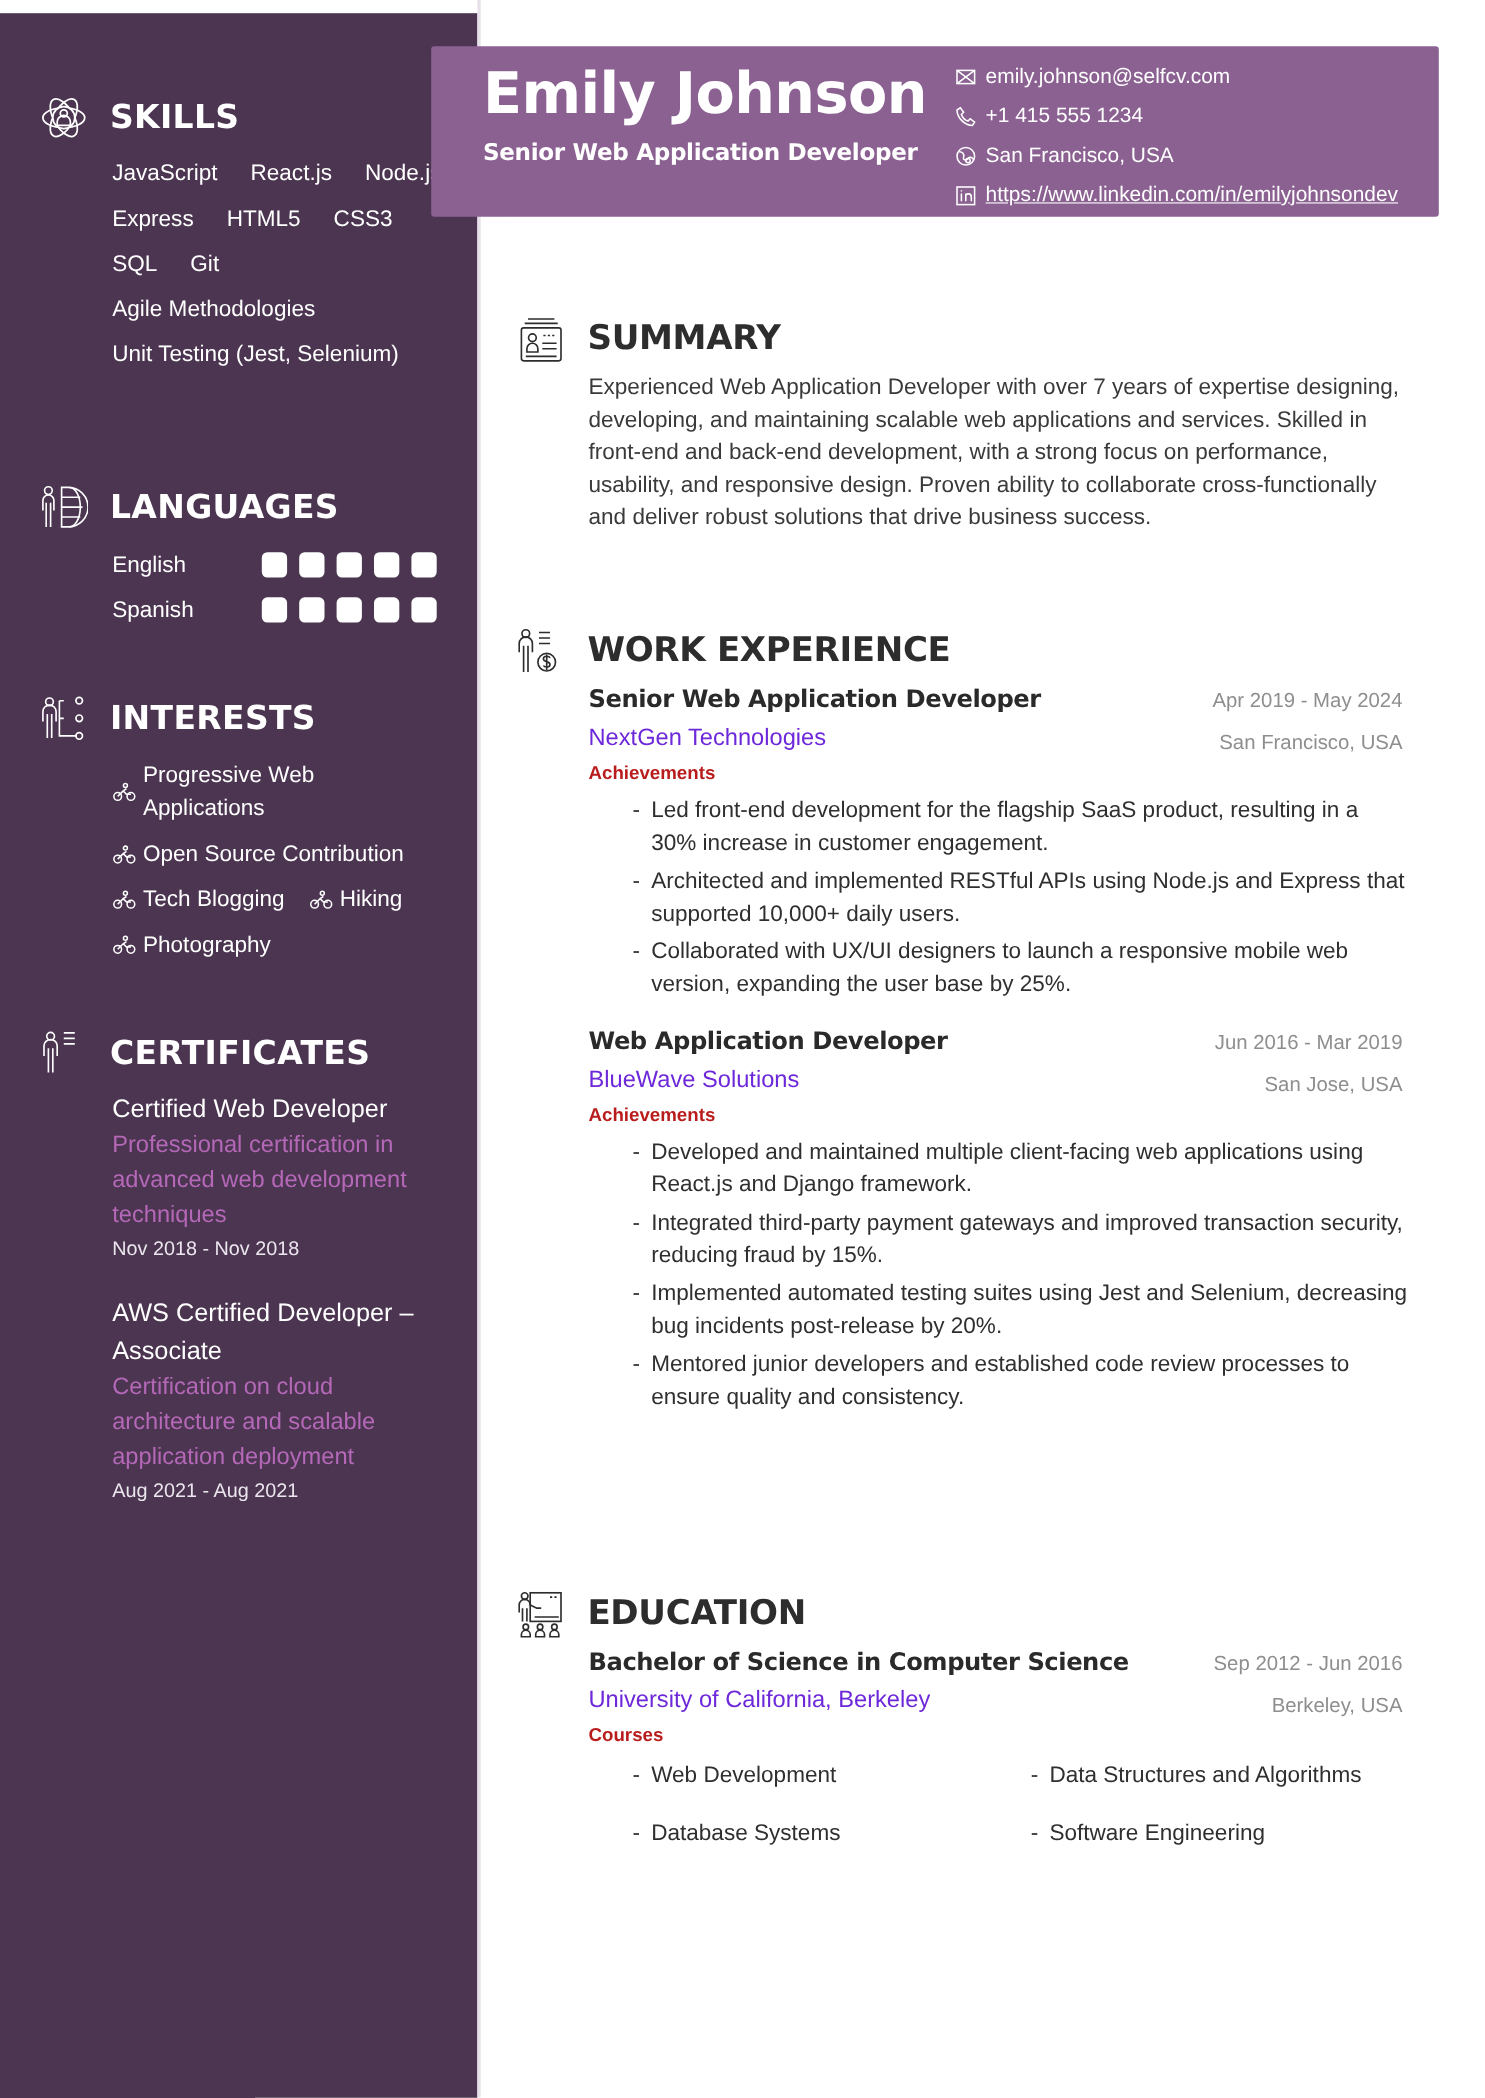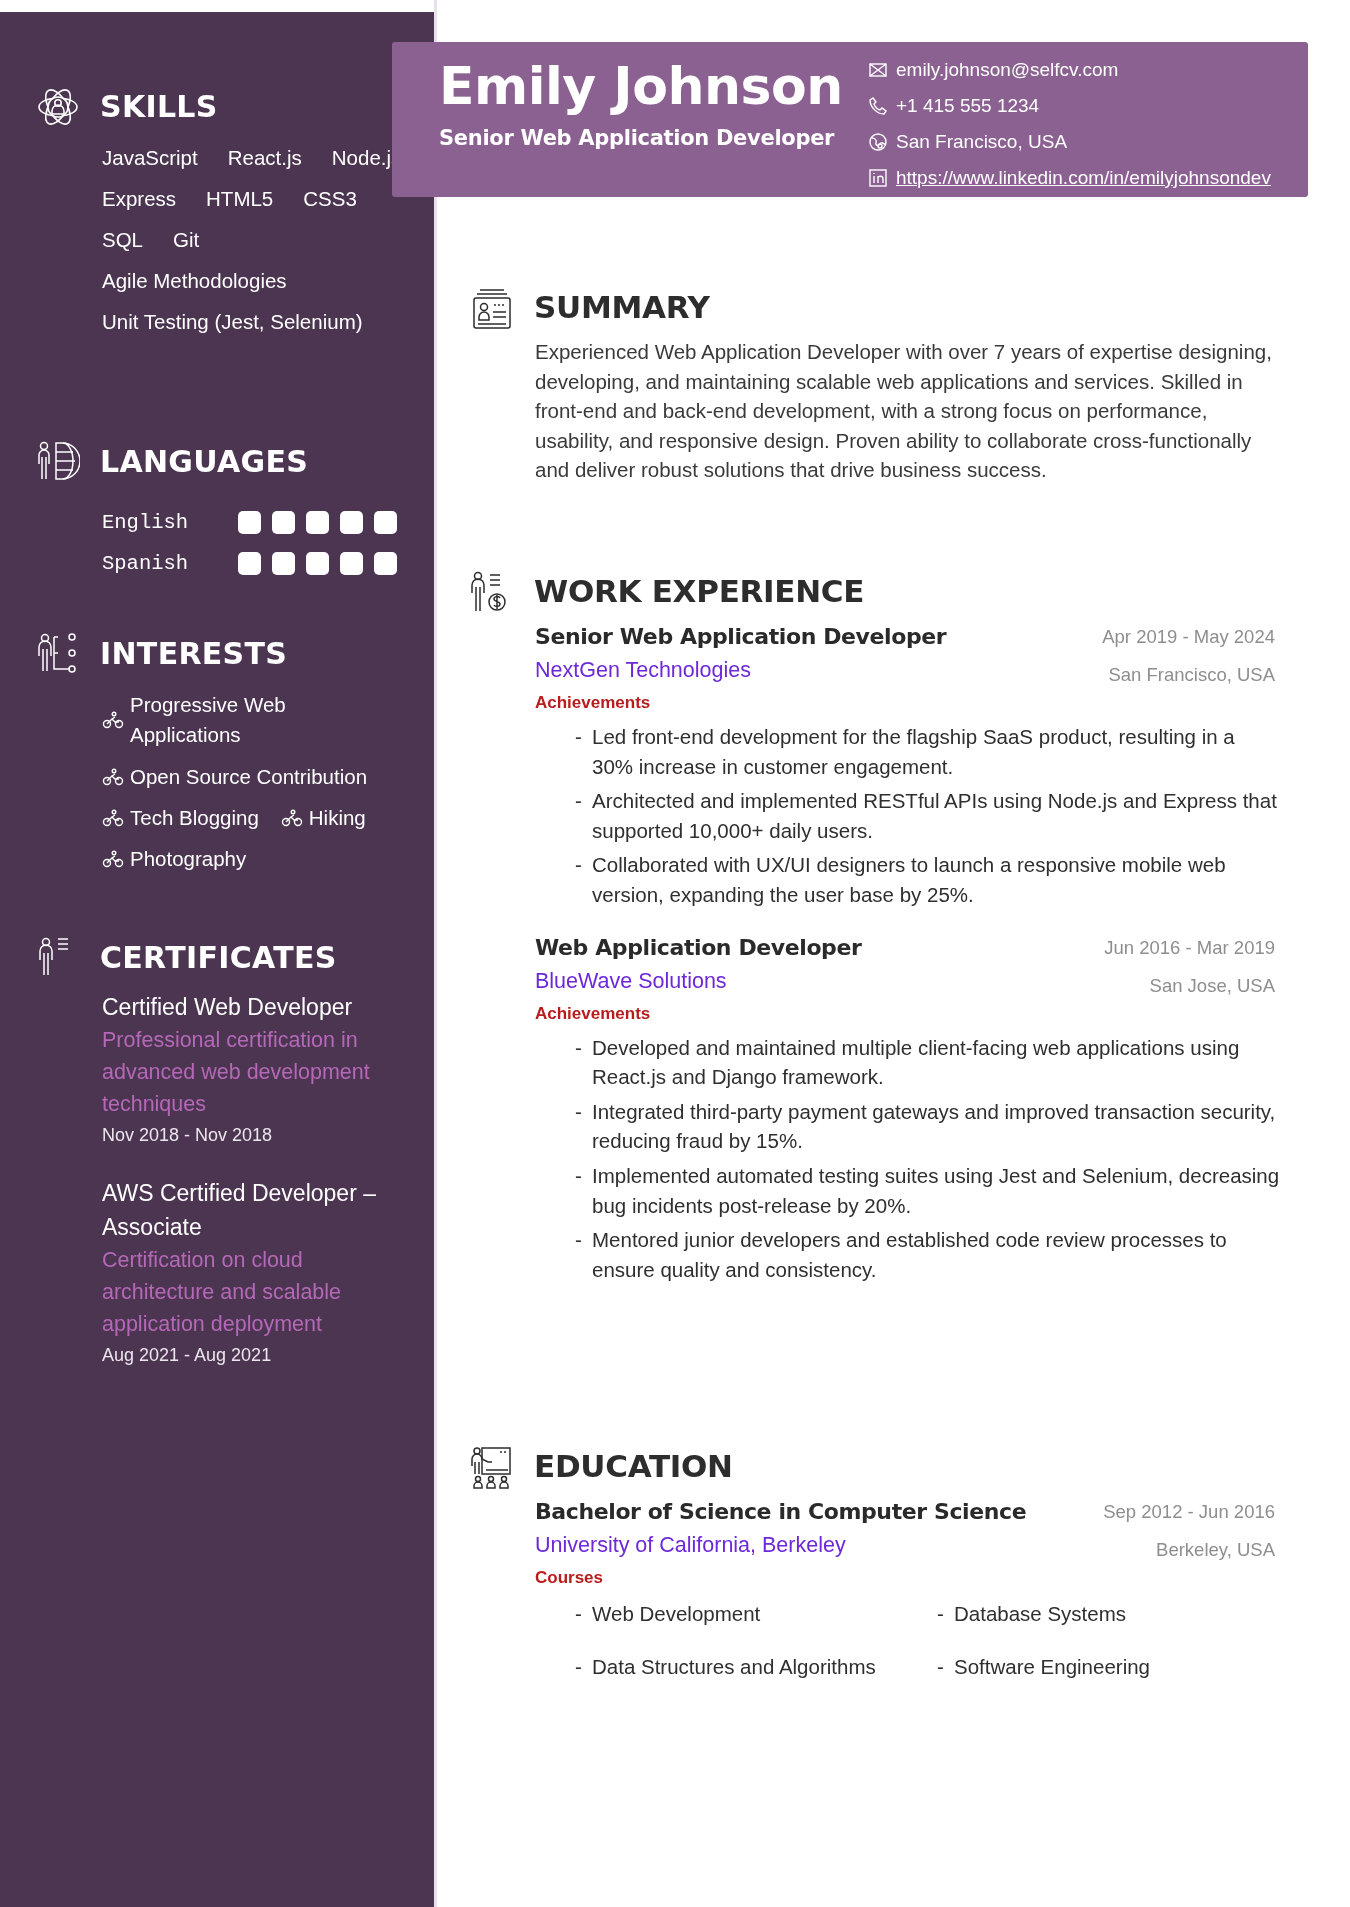--- a/index.html
+++ b/index.html
@@ -10,21 +10,21 @@
   .sidebar-edge { position: absolute; left: 434px; top: 0; width: 3px; height: 1907px; background: #e8e0ea; }
 
   .s-section { position: absolute; left: 0; width: 434px; }
   .s-head { position: absolute; left: 36px; top: 0; display: flex; align-items: center; height: 44px; }
   .s-icon { width: 44px; height: 44px; display: block; }
   .s-title { position: absolute; left: 64px; top: 4px; font-family: "DejaVu Sans", sans-serif; font-weight: bold; font-size: 30px; letter-spacing: 0.3px; color: #ffffff; white-space: nowrap; }
   .s-body { position: absolute; left: 102px; }
 
   .skills-row { display: flex; gap: 30px; font-size: 20.5px; line-height: 41px; height: 41px; white-space: nowrap; color: #ffffff; align-items: center; }
 
-  .lang-row { display: flex; align-items: flex-end; height: 41px; font-family: Liberation Mono, monospace; }
+  .lang-row { display: flex; align-items: center; height: 41px; }
   .lang-name { width: 136px; font-size: 20.5px; color: #ffffff; }
   .lang-dots { display: flex; gap: 11px; }
   .dot { width: 23px; height: 23px; border-radius: 5px; background: #ffffff; }
 
   .int-row { display: flex; align-items: center; gap: 22px; font-size: 20.5px; line-height: 30px; min-height: 41px; color: #ffffff; }
   .int-item { display: flex; align-items: center; gap: 6px; }
   .bike { width: 22px; height: 18px; flex: none; }
 
   .cert { margin-bottom: 26px; }
   .cert-name { font-size: 23px; line-height: 34px; color: #ffffff; width: 300px; }
@@ -342,19 +342,19 @@
 
   <div class="m-body" style="top:50px;">
     <div class="entry">
       <div class="entry-title">Bachelor of Science in Computer Science</div>
       <div class="entry-org">University of California, Berkeley</div>
       <div class="entry-date">Sep 2012 - Jun 2016</div>
       <div class="entry-loc">Berkeley, USA</div>
       <div class="sub-title">Courses</div>
       <div class="courses">
         <div>Web Development</div>
+        <div>Data Structures and Algorithms</div>
         <div>Database Systems</div>
-        <div>Data Structures and Algorithms</div>
         <div>Software Engineering</div>
       </div>
     </div>
   </div>
 </div>
 
 </body></html>

